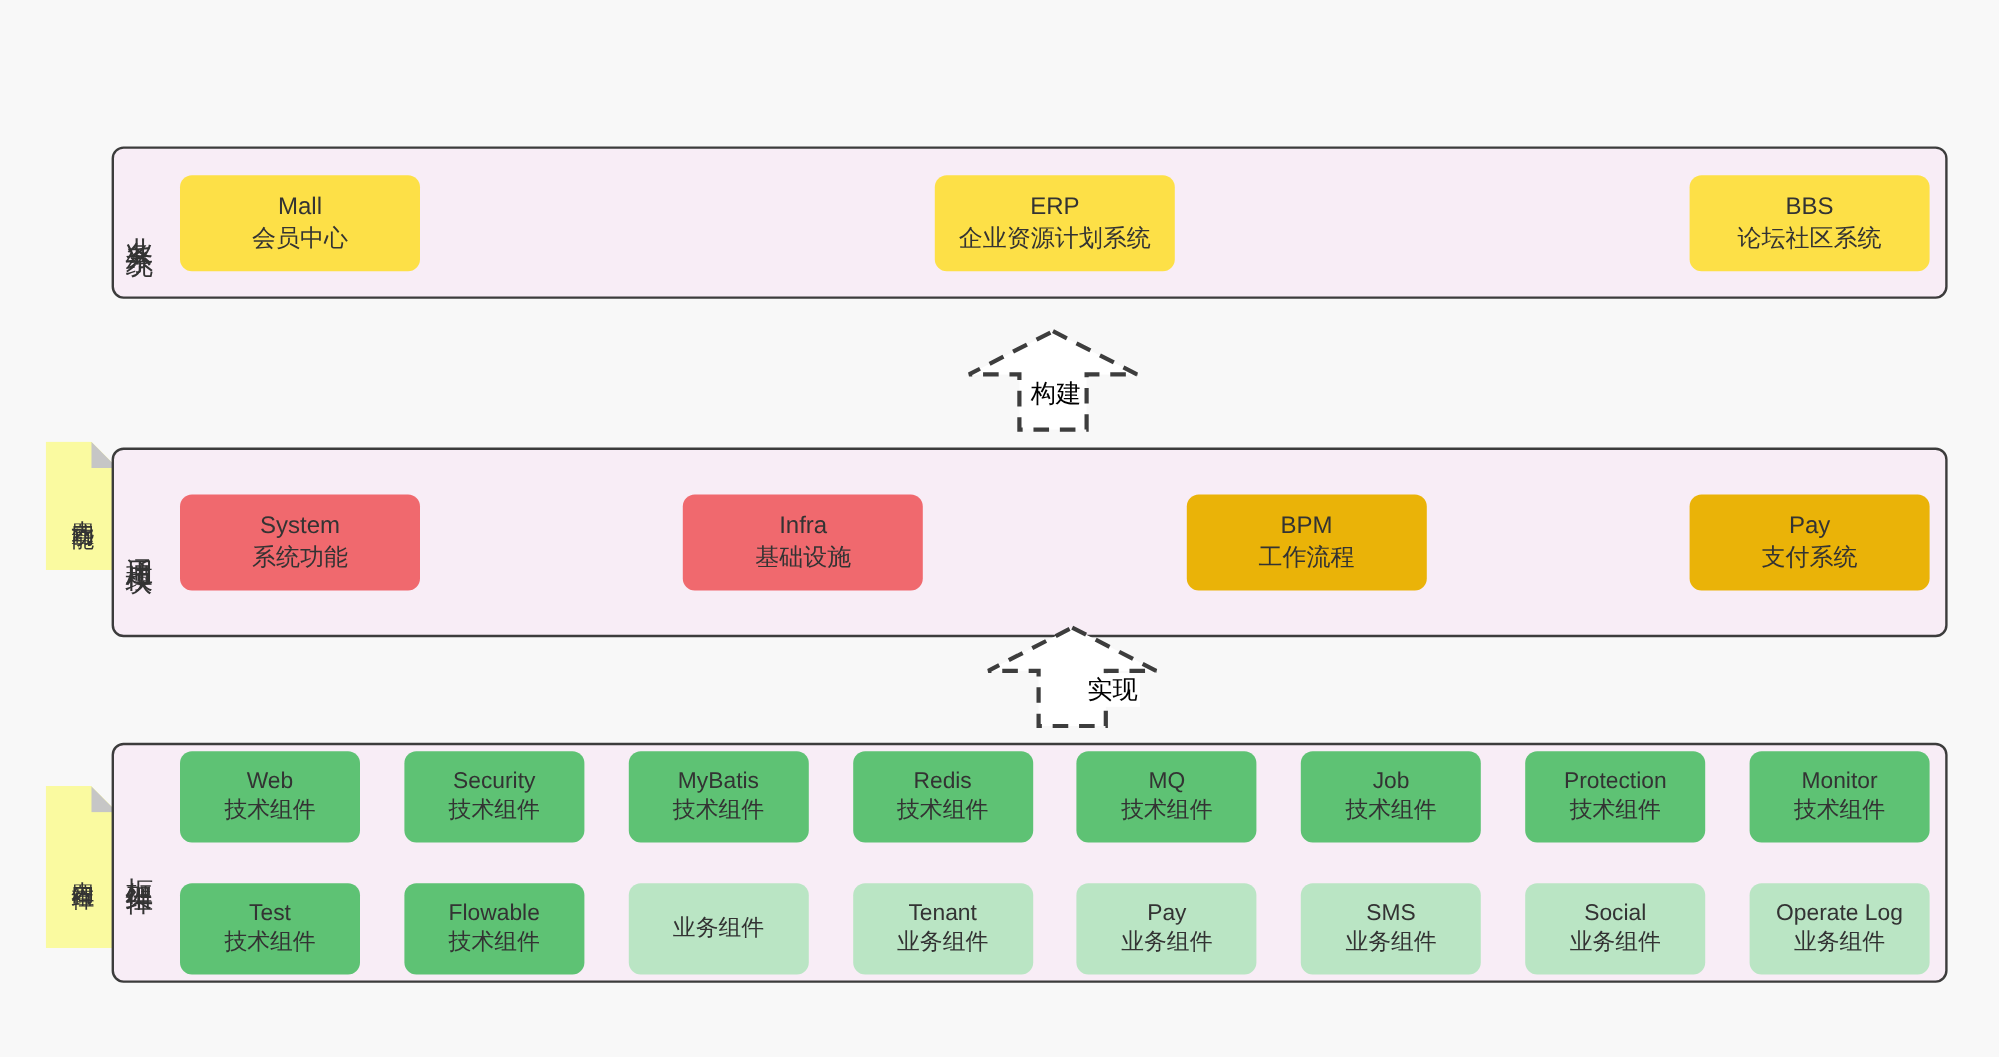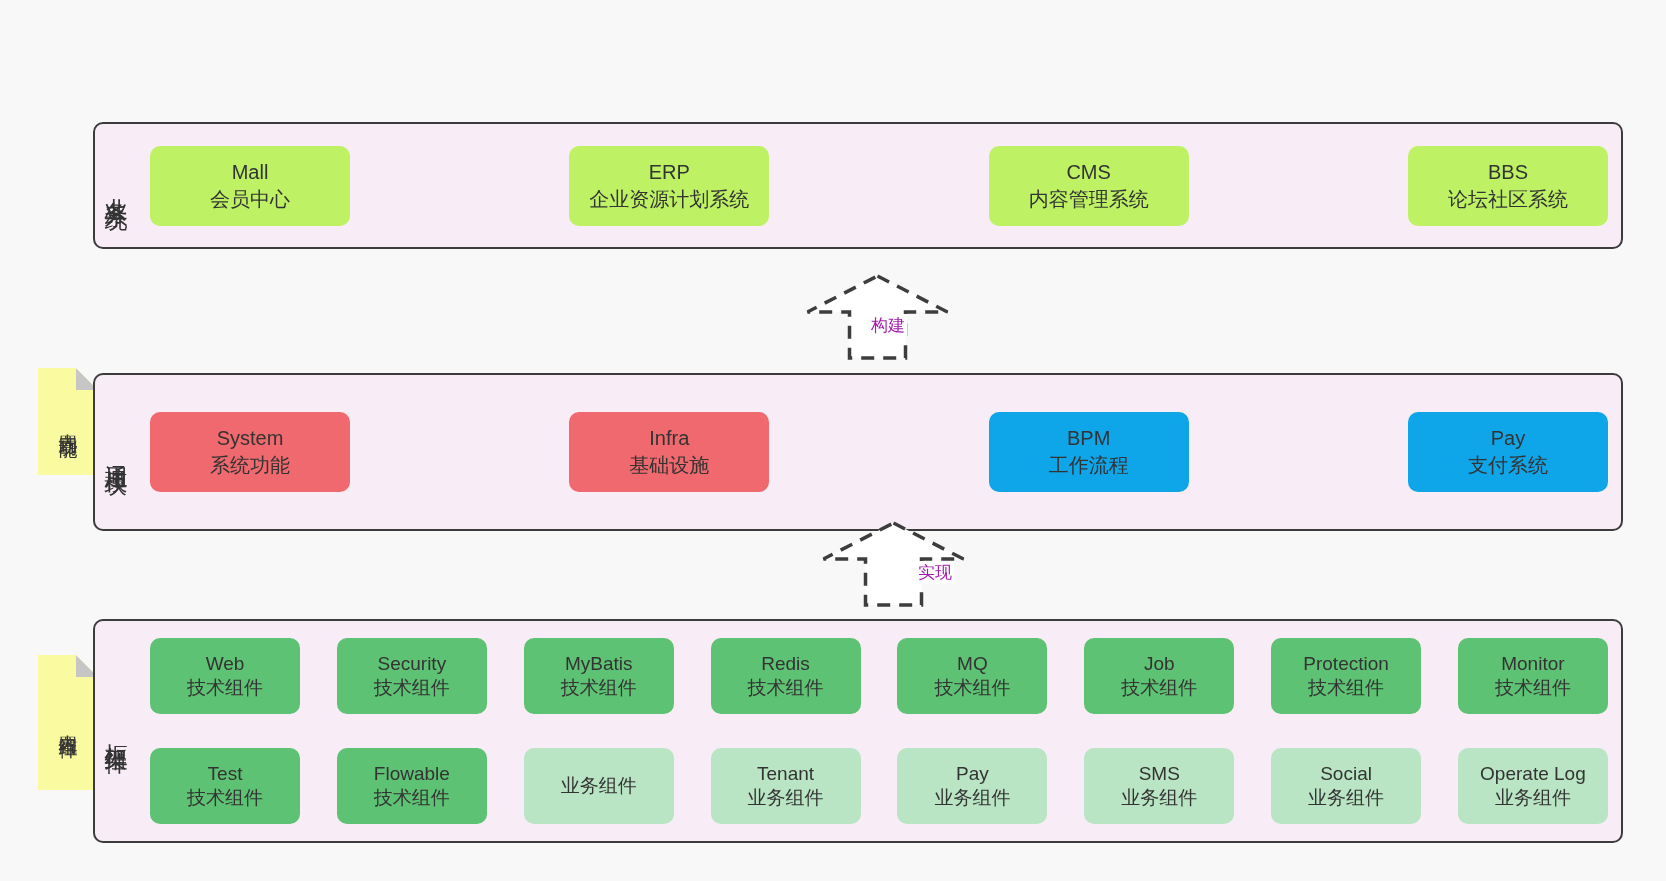--- a/index.html
+++ b/index.html
@@ -10,42 +10,42 @@
     color:#333333;
   }
   
   .layer{
     position:absolute;left:93px;width:1530px;box-sizing:border-box;
     background:#f8edf6;border:2.5px solid #3c3c3c;border-radius:10px;
     display:flex;z-index:2;
   }
   #layer-business{top:122px;height:127px;}
   #layer-modules{top:373px;height:158px;}
-  #layer-components{top:619px;height:224px;}
+  #layer-components{top:619px;height:200px;}
   .layer-label{
     flex:none;width:44px;display:flex;align-items:center;justify-content:center;
     writing-mode:vertical-rl;text-orientation:upright;
     font-size:23px;letter-spacing:3px;color:#333;
   }
   .layer-content{
     flex:1;display:flex;flex-direction:column;justify-content:center;
     gap:34px;padding:0 13px 0 11px;
   }
   .box-row{display:flex;justify-content:space-between;}
   
   .box{
     box-sizing:border-box;border-radius:10px;
     display:flex;flex-direction:column;align-items:center;justify-content:center;
     text-align:center;font-size:20px;line-height:27px;color:#333;
     width:200px;height:80px;padding:0 6px;
   }
   #layer-components .box{width:150px;height:76px;font-size:19px;line-height:24px;}
-  .v-blue{background:#bef264;}
+  .v-blue{background:#fde047;}
   .v-red{background:#f0696e;}
-  .v-pink{background:#0ea5e9;}
+  .v-pink{background:#eab308;}
   .v-green{background:#5ec274;}
   .v-lightgreen{background:#bae5c4;}
   
   .sticky{
     position:absolute;width:60px;background:#fafaa0;z-index:1;
     clip-path:polygon(0 0, calc(100% - 22px) 0, 100% 22px, 100% 100%, 0 100%);
     display:flex;align-items:center;justify-content:center;
   }
   #sticky-modules{left:38px;top:368px;height:107px;}
   #sticky-components{left:38px;top:655px;height:135px;}
@@ -60,21 +60,21 @@
   
   .arrow{position:absolute;width:155px;height:96px;z-index:2;}
   .arrow path{
     fill:#ffffff;stroke:#3d3d3d;stroke-width:3.5;
     stroke-dasharray:13 9;stroke-linejoin:miter;
   }
   #arrow-build{left:800px;top:268px;}
   #arrow-implement{left:816px;top:515px;}
   .arrow-label{
     position:absolute;z-index:3;background:#ffffff;
-    font-size:17px;color:#a21caf;padding:0 2px;white-space:nowrap;margin-left:12px;
+    font-size:21px;color:#000000;padding:0 2px;white-space:nowrap;
   }
   #arrow-build-label{left:857px;top:314px;}
   #arrow-implement-label{left:904px;top:561px;}
 </style>
 </head>
 <body>
 
 <div class="sticky" id="sticky-modules">
   <span class="sticky-fold"></span>
   <span class="sticky-text">内置功能</span>
@@ -90,24 +90,20 @@
       <div class="box-row">
         <div class="box v-blue">
           <div class="box-title">Mall</div>
           <div class="box-subtitle">会员中心</div>
         </div>
         <div class="box v-blue">
           <div class="box-title">ERP</div>
           <div class="box-subtitle">企业资源计划系统</div>
         </div>
         <div class="box v-blue">
-          <div class="box-title">CMS</div>
-          <div class="box-subtitle">内容管理系统</div>
-        </div>
-        <div class="box v-blue">
           <div class="box-title">BBS</div>
           <div class="box-subtitle">论坛社区系统</div>
         </div>
       </div>
     </div>
 </div>
 
 <svg class="arrow" id="arrow-build" viewBox="0 0 155 96">
   <path d="M77.5 8 L147.5 44 L105.5 44 L105.5 90 L49.5 90 L49.5 44 L7.5 44 Z"></path>
 </svg>

